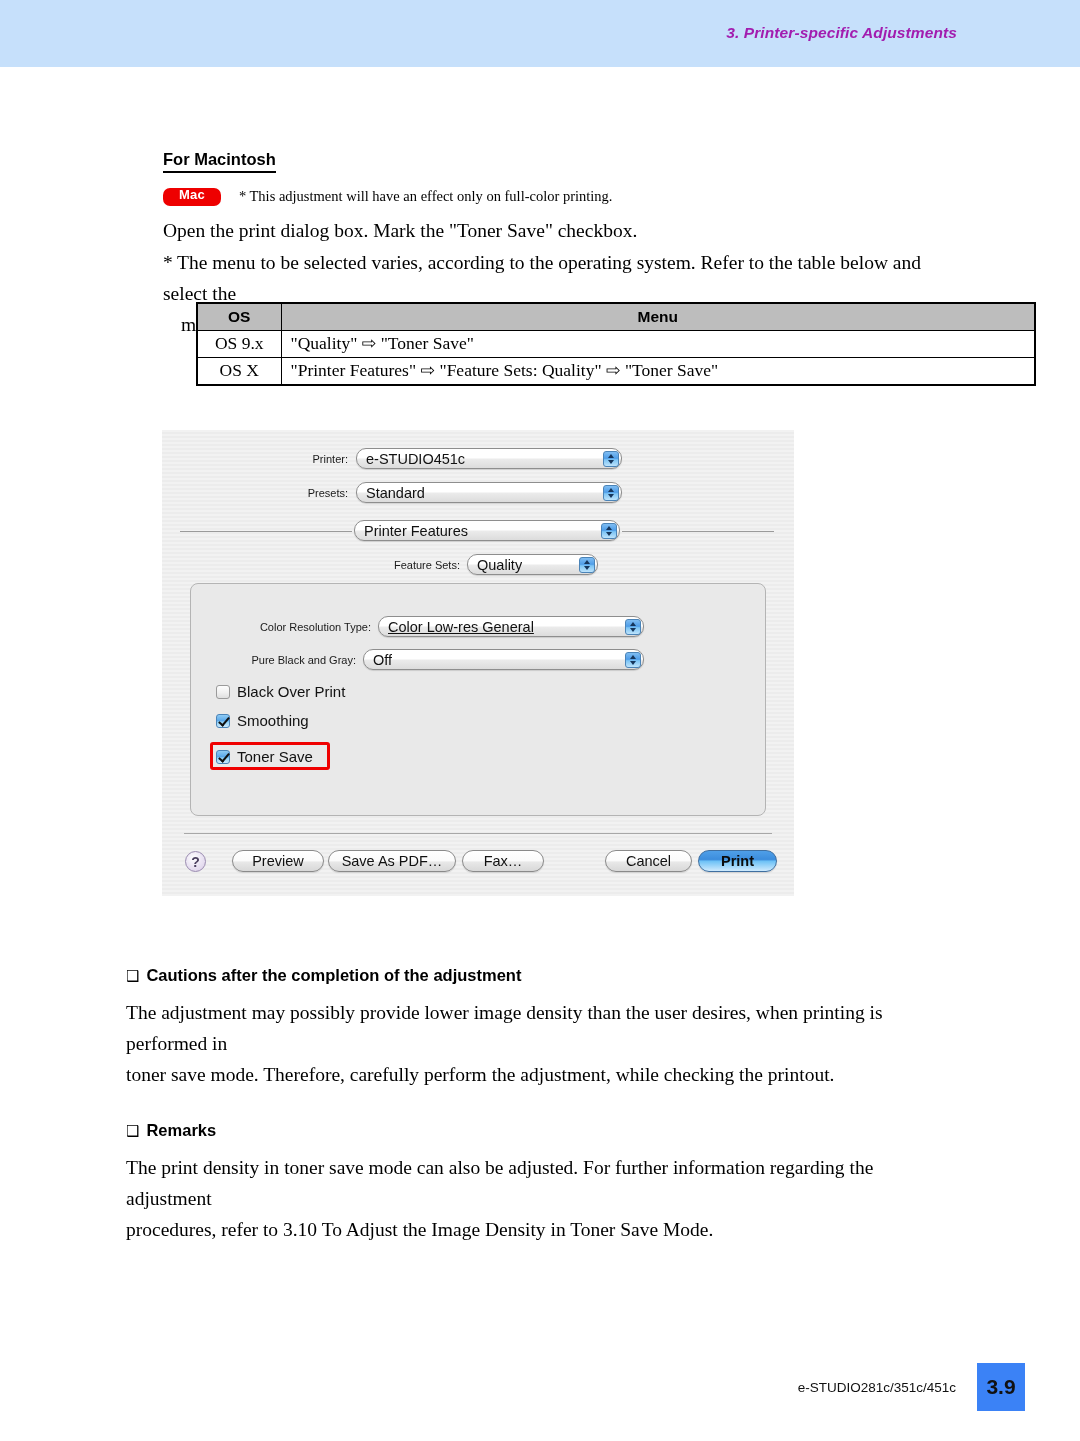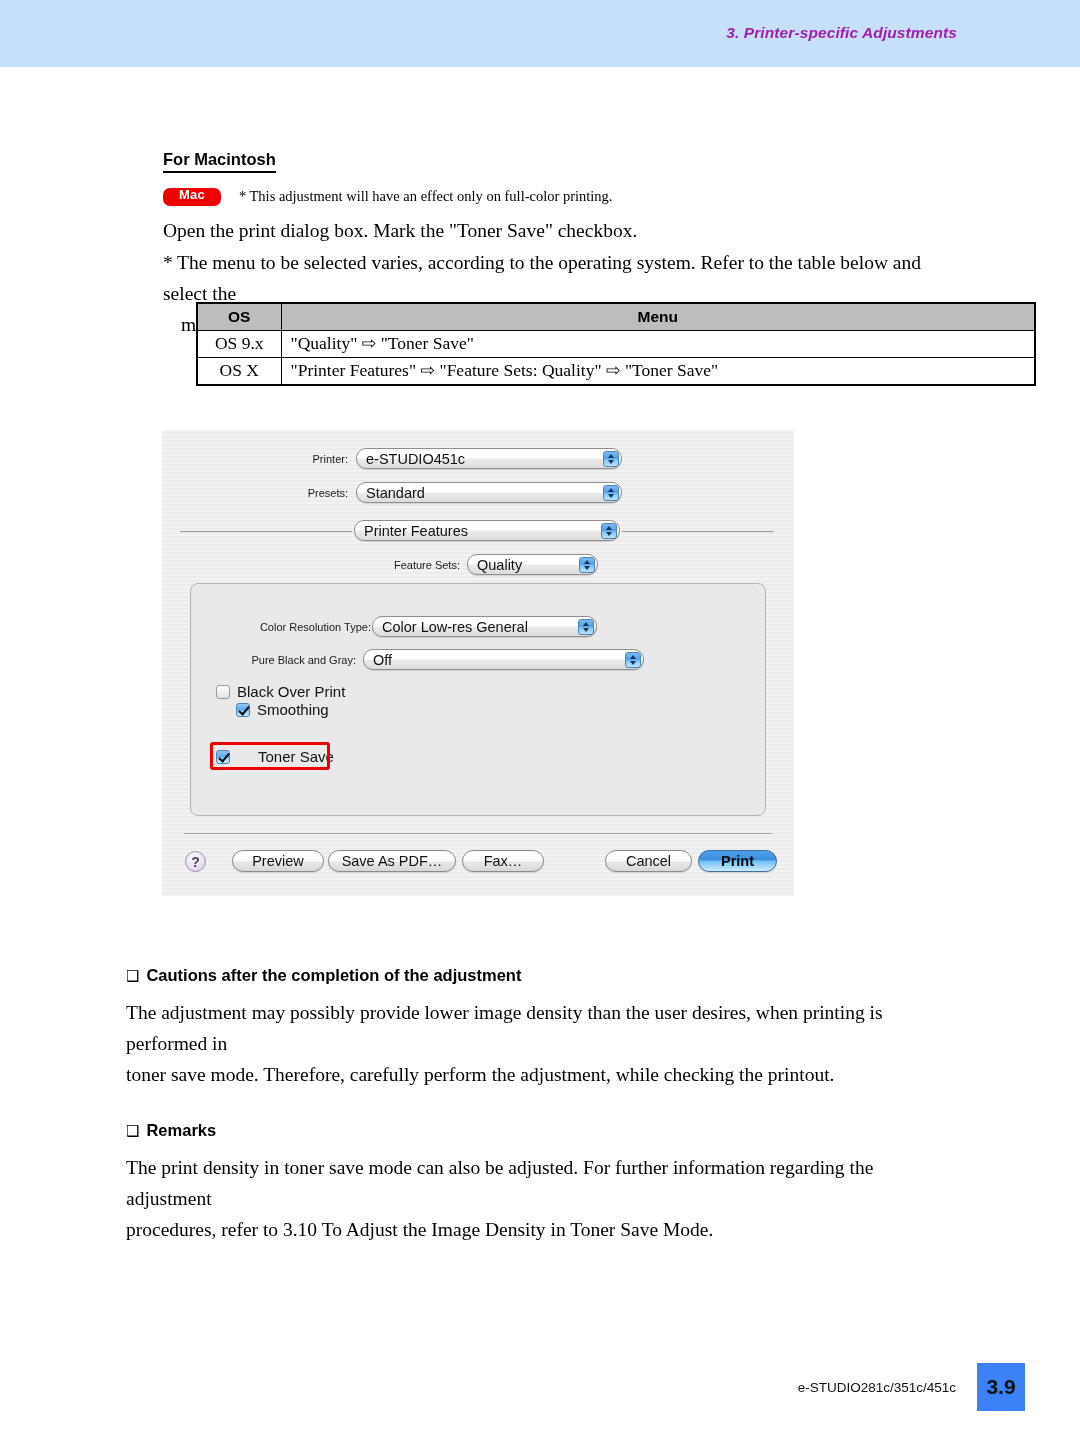--- a/index.html
+++ b/index.html
@@ -434,45 +434,45 @@
     <div class="popup" style="width:131px; margin-left:7px;">
       <span class="pv">Quality</span>
       <span class="arrows"></span>
     </div>
   </div>
 
   <div class="groupbox">
 
     <div class="dlg-row" style="left:20px; top:32px;">
       <span class="dlg-label" style="width:160px;">Color Resolution Type:</span>
-      <div class="popup" style="width:225px; margin-left:1px;">
+      <div class="popup" style="width:266px; margin-left:7px;text-decoration:underline;">
         <span class="pv">Color Low-res General</span>
         <span class="arrows"></span>
       </div>
     </div>
 
     <div class="dlg-row" style="left:20px; top:65px;">
       <span class="dlg-label" style="width:145px;">Pure Black and Gray:</span>
       <div class="popup" style="width:281px; margin-left:7px;">
         <span class="pv">Off</span>
         <span class="arrows"></span>
       </div>
     </div>
 
     <div class="cbrow" style="left:25px; top:99px;">
       <span class="cbox off"></span>
       <span class="cblabel">Black Over Print</span>
     </div>
 
-    <div class="cbrow" style="left:25px; top:117px;margin-left:20px;">
+    <div class="cbrow" style="left:25px; top:128px;">
       <span class="cbox on"></span>
       <span class="cblabel">Smoothing</span>
     </div>
 
-    <div class="cbrow" style="left:25px; top:164px;gap:21px;">
+    <div class="cbrow" style="left:25px; top:164px;">
       <span class="cbox on"></span>
       <span class="cblabel">Toner Save</span>
     </div>
 
     <div class="highlight-box" style="left:19px; top:158px; width:120px; height:28px;"></div>
   </div>
 
   <div class="btnbar-sep"></div>
 
   <div class="helpbtn" style="left:23px; top:421px;">?</div>

